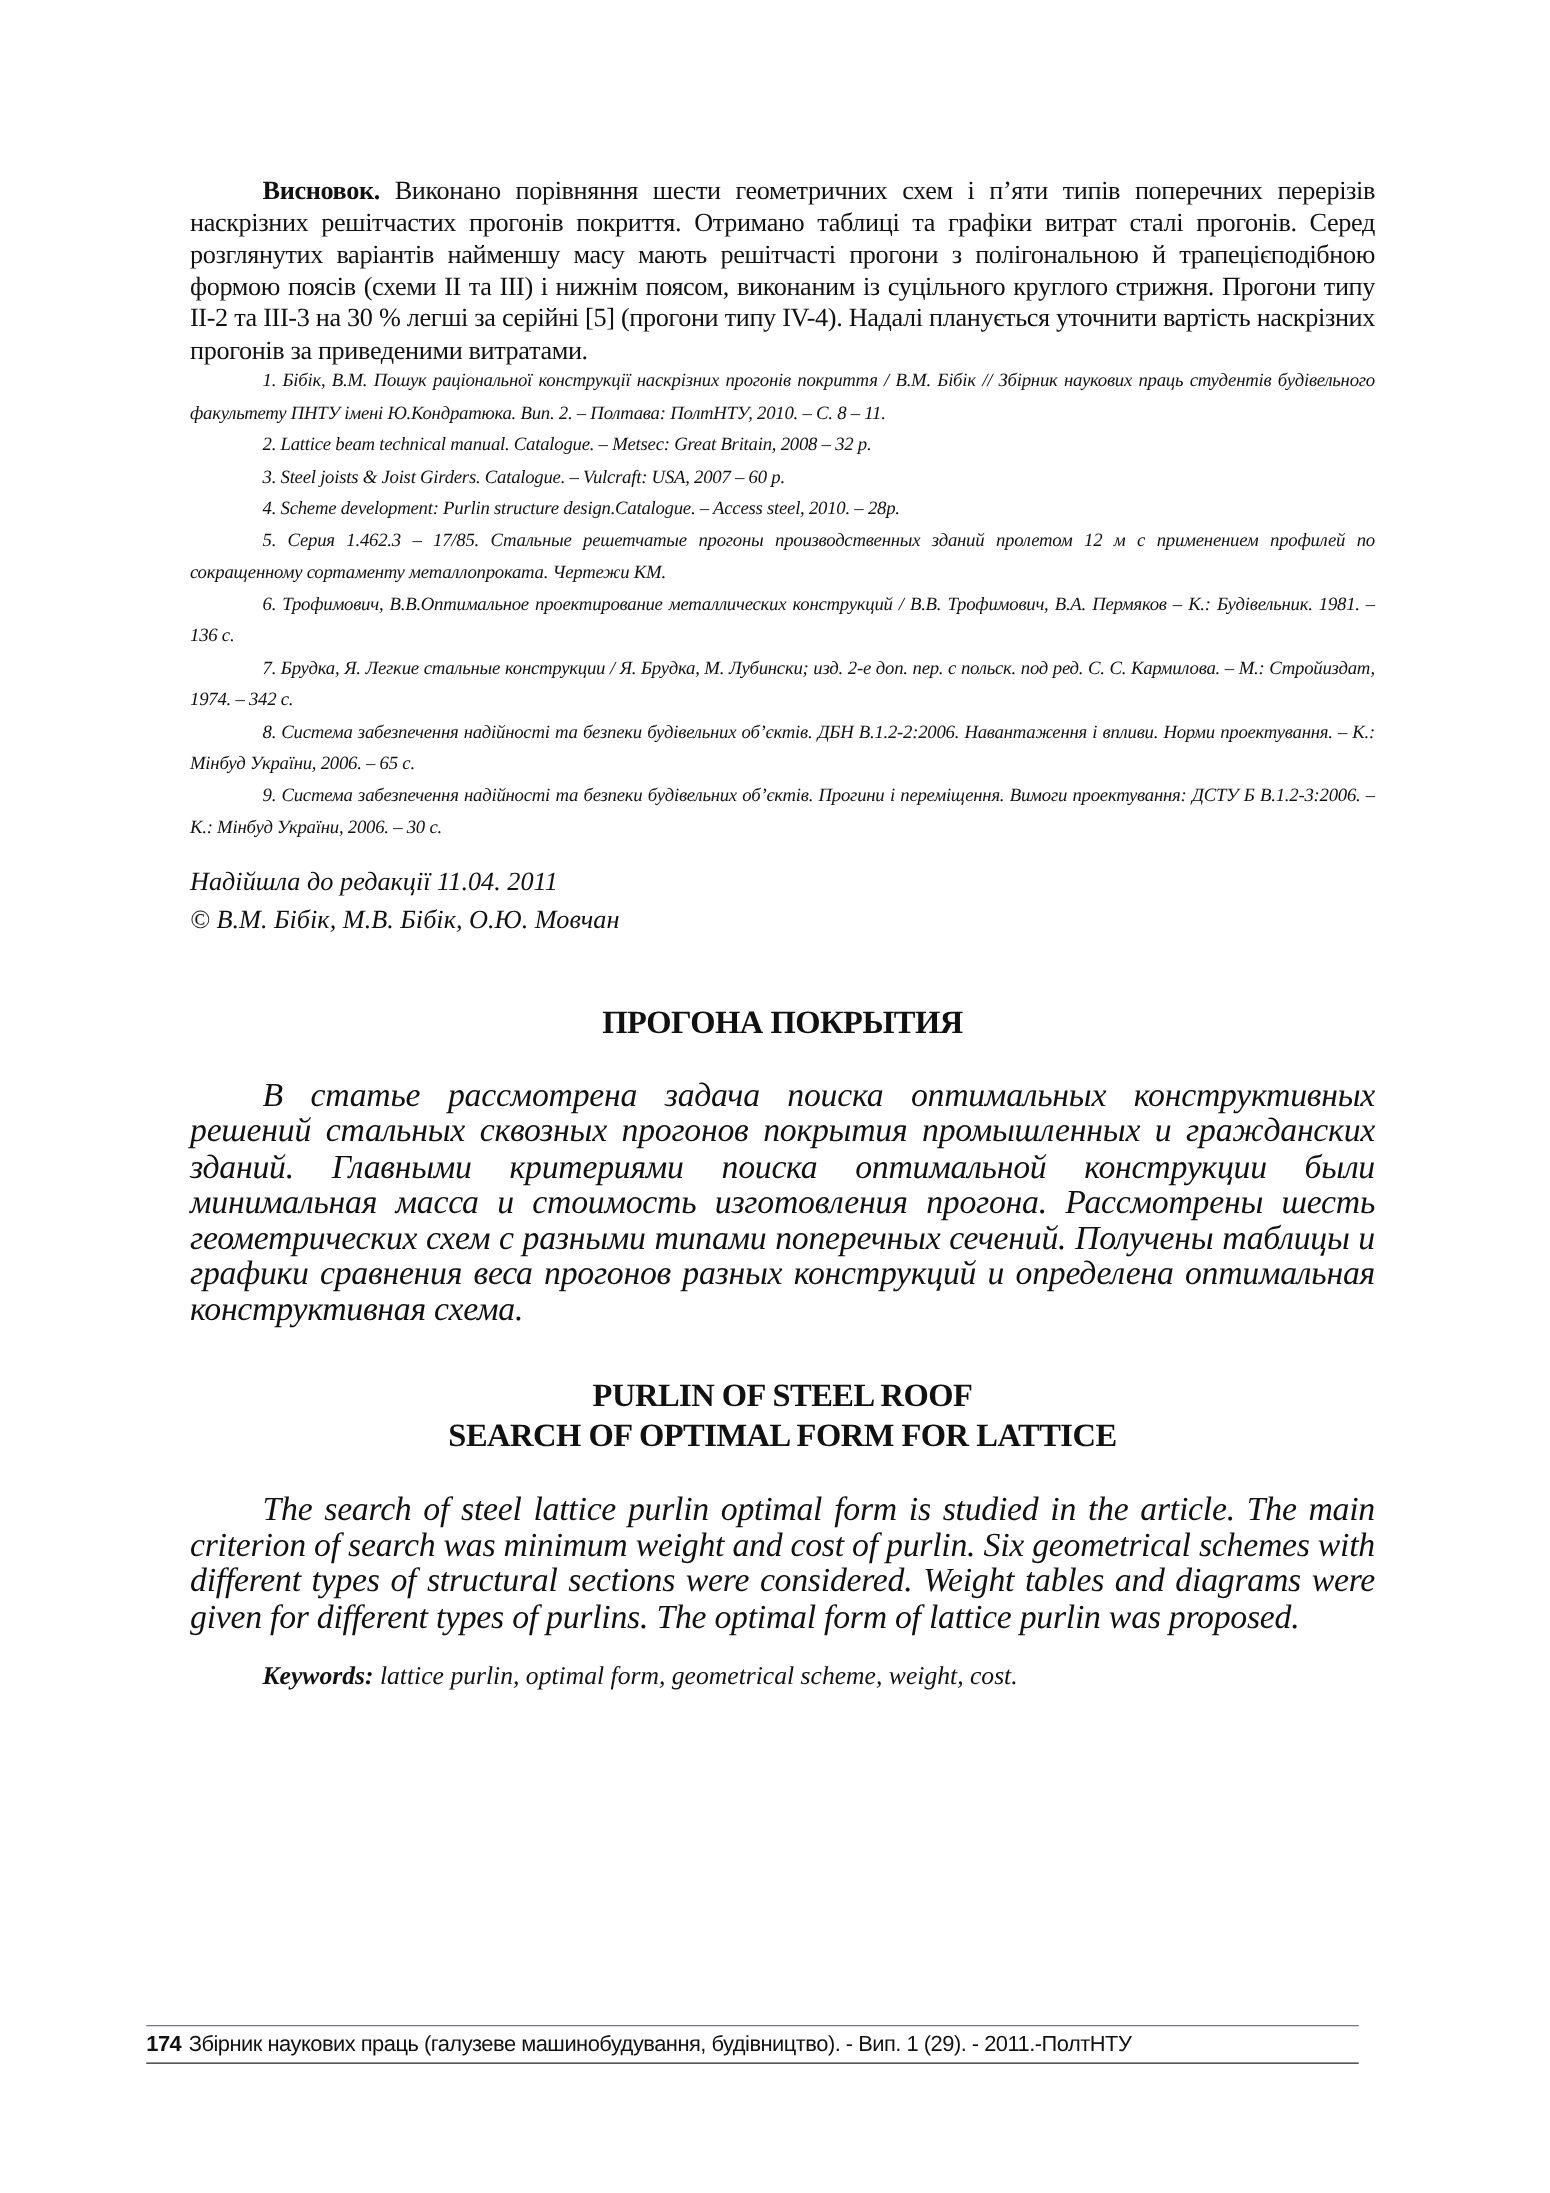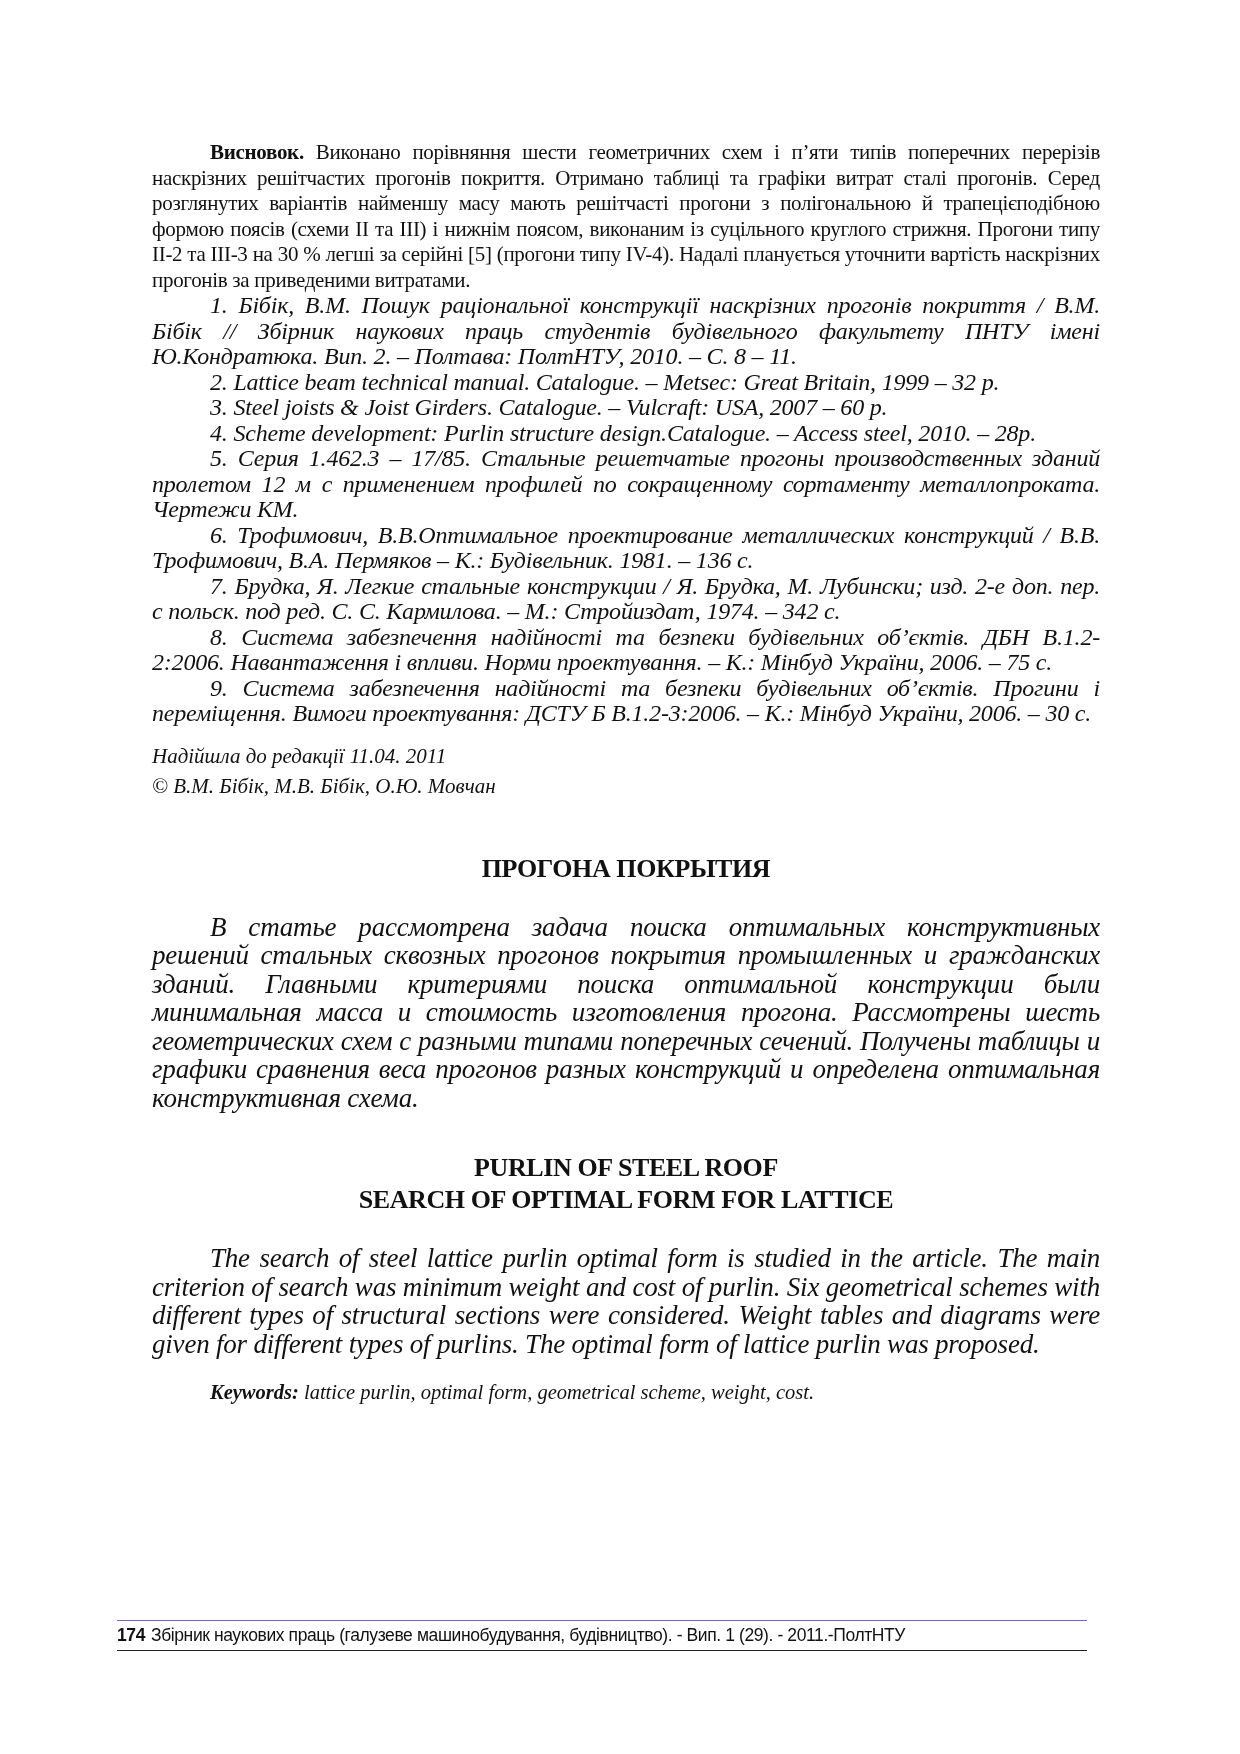--- a/index.html
+++ b/index.html
@@ -33,21 +33,21 @@
     .lit-title {
       text-align: center;
       font-style: italic;
       font-size: 19px;
       line-height: 26px;
       margin-top: 4px;
     }
     .refs { margin-top: 0; }
     .ref {
       font-style: italic;
-      font-size: 24px;
+      font-size: 15px;
       line-height: 25.5px;
       text-align: justify;
       text-indent: 58px;
       letter-spacing: -0.2px;
     }
     .received {
       margin-top: 14px;
       text-align: left;
       font-style: italic;
       font-size: 21px;
@@ -99,27 +99,27 @@
 </head>
 <body>
 
 <div class="page">
 
   <p class="para"><b>Висновок.</b><span> Виконано порівняння шести геометричних схем і п’яти типів поперечних перерізів наскрізних решітчастих прогонів покриття. Отримано таблиці та графіки витрат сталі прогонів. Серед розглянутих варіантів найменшу масу мають решітчасті прогони з  полігональною й трапецієподібною формою поясів (схеми II та III) і нижнім поясом, виконаним із суцільного круглого стрижня. Прогони типу II-2 та III-3 на  30 % легші за серійні [5] (прогони типу IV-4). Надалі планується уточнити вартість наскрізних прогонів за приведеними витратами.</span></p>
 
 
   <div class="refs">
     <p class="ref">1. Бібік, В.М. Пошук раціональної конструкції наскрізних прогонів покриття / В.М. Бібік // Збірник наукових праць студентів будівельного факультету ПНТУ імені Ю.Кондратюка. Вип. 2. – Полтава: ПолтНТУ, 2010. – С. 8 – 11.</p>
-    <p class="ref">2. Lattice beam technical manual. Catalogue. –  Metsec: Great Britain, 1999 – 32 p.</p>
+    <p class="ref">2. Lattice beam technical manual. Catalogue. –  Metsec: Great Britain, 2008 – 32 p.</p>
     <p class="ref">3. Steel joists &amp; Joist Girders. Catalogue. – Vulcraft: USA, 2007 – 60 p.</p>
     <p class="ref">4. Scheme development: Purlin structure design.Catalogue. – Access steel, 2010. – 28p.</p>
     <p class="ref">5. Серия 1.462.3 – 17/85. Стальные решетчатые прогоны производственных зданий пролетом 12 м с применением профилей по сокращенному сортаменту металлопроката. Чертежи КМ.</p>
     <p class="ref">6. Трофимович, В.В.Оптимальное проектирование металлических конструкций / В.В. Трофимович, В.А. Пермяков – К.: Будівельник. 1981. – 136 с.</p>
     <p class="ref">7. Брудка, Я. Легкие стальные конструкции / Я. Брудка, М. Лубински; изд. 2-е доп. пер. с польск. под ред. С. С. Кармилова. – М.: Стройиздат, 1974. – 342 с.</p>
-    <p class="ref">8. Система забезпечення надійності та безпеки будівельних об’єктів. ДБН В.1.2-2:2006. Навантаження і впливи. Норми проектування. – К.: Мінбуд України, 2006. –  75 с.</p>
+    <p class="ref">8. Система забезпечення надійності та безпеки будівельних об’єктів. ДБН В.1.2-2:2006. Навантаження і впливи. Норми проектування. – К.: Мінбуд України, 2006. –  65 с.</p>
     <p class="ref">9. Система забезпечення надійності та безпеки будівельних об’єктів. Прогини і переміщення. Вимоги проектування: ДСТУ Б В.1.2-3:2006. – К.: Мінбуд України, 2006. – 30 с.</p>
   </div>
 
   <div class="received">
     <div>Надійшла до редакції 11.04. 2011</div>
     <div>© В.М. Бібік, М.В. Бібік, О.Ю. Мовчан</div>
   </div>
 
   <div class="title title-ru">
     <div>ПРОГОНА ПОКРЫТИЯ</div>

